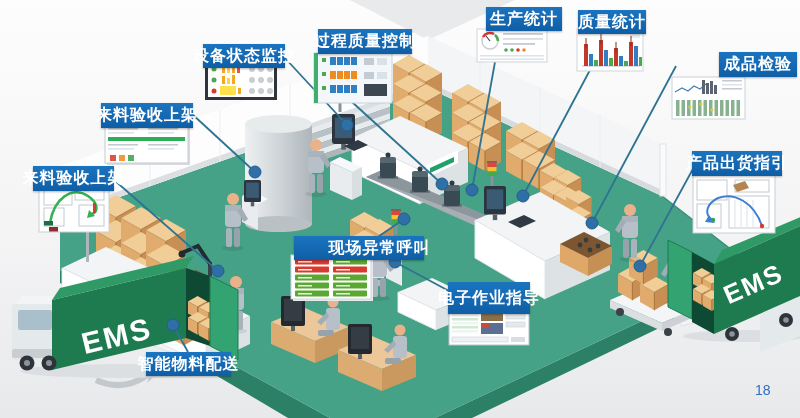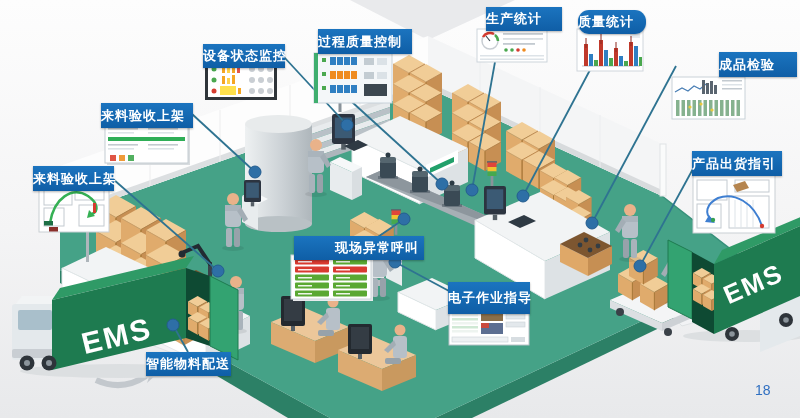--- a/index.html
+++ b/index.html
@@ -5,22 +5,22 @@
   html,body{margin:0;padding:0;}
   body{font-family:"Liberation Sans",sans-serif;}
   .stage{
     position:relative;width:800px;height:418px;overflow:hidden;
     background:linear-gradient(180deg,#fdfdfd 0%,#f4f4f5 55%,#e8e9eb 100%);
   }
   .scene{position:absolute;left:0;top:0;}
   .callout{
     position:absolute;
     background:linear-gradient(#1b74bf,#0f5ea6);
-    color:#fff;font-weight:bold;font-size:13px;letter-spacing:1px;
-    display:flex;align-items:center;justify-content:flex-start;
+    color:#fff;font-weight:bold;font-size:16px;letter-spacing:1px;
+    display:flex;align-items:center;justify-content:center;
     box-shadow:0 1px 2px rgba(0,0,0,.3);
     white-space:nowrap;z-index:5;
   }
   .company{
     position:absolute;left:6px;top:384px;z-index:5;
     color:#3b7ac2;font-size:13.5px;font-weight:bold;letter-spacing:.5px;
   }
   .page-num{
     position:absolute;left:755px;top:382px;z-index:5;
     color:#2f6fc1;font-size:14px;
@@ -617,21 +617,21 @@
 
 <div class="callout" style="left:203px;top:44px;width:82px;height:24px;">
       <span>设备状态监控</span>
     </div>
 <div class="callout" style="left:318px;top:29px;width:94px;height:25px;">
       <span>过程质量控制</span>
     </div>
 <div class="callout" style="left:486px;top:7px;width:76px;height:24px;">
       <span>生产统计</span>
     </div>
-<div class="callout" style="left:578px;top:10px;width:68px;height:24px;border-radius:11px;">
+<div class="callout" style="left:578px;top:10px;width:68px;height:24px;">
       <span>质量统计</span>
     </div>
 <div class="callout" style="left:675px;top:52px;width:78px;height:25px;margin-left:44px;">
       <span>成品检验</span>
     </div>
 <div class="callout" style="left:692px;top:151px;width:90px;height:25px;">
       <span>产品出货指引</span>
     </div>
 <div class="callout" style="left:101px;top:103px;width:92px;height:25px;">
       <span>来料验收上架</span>

